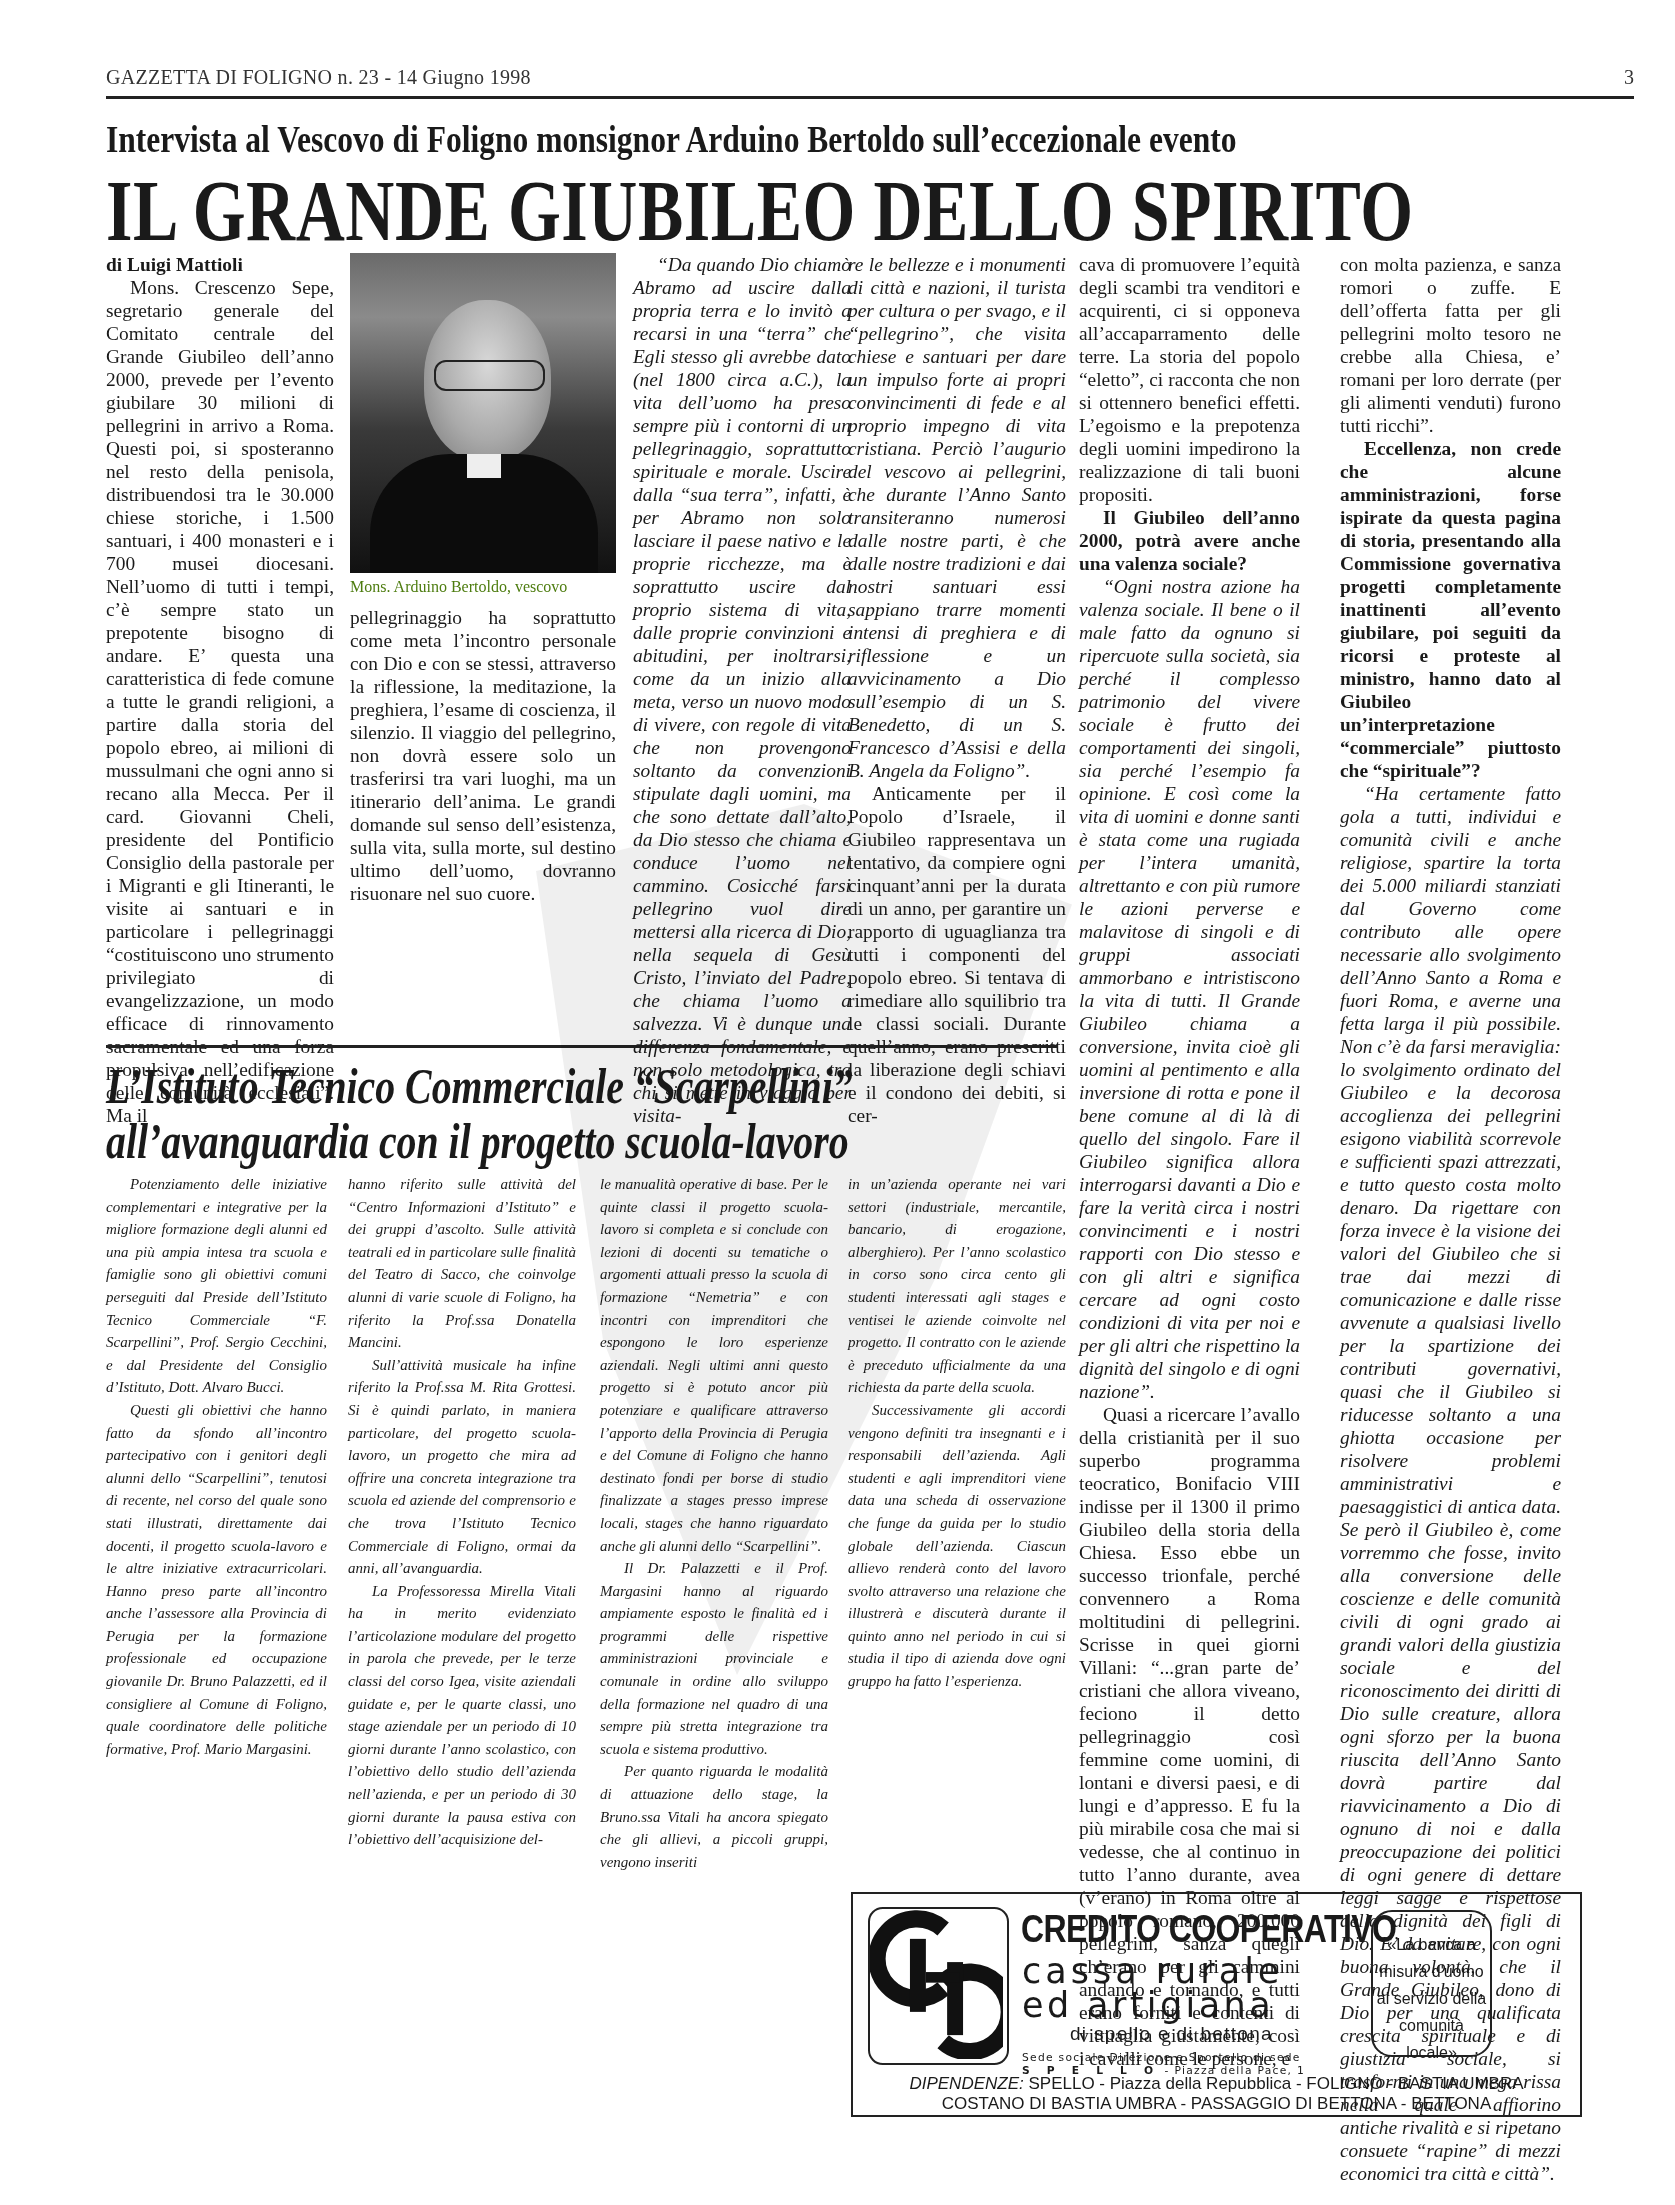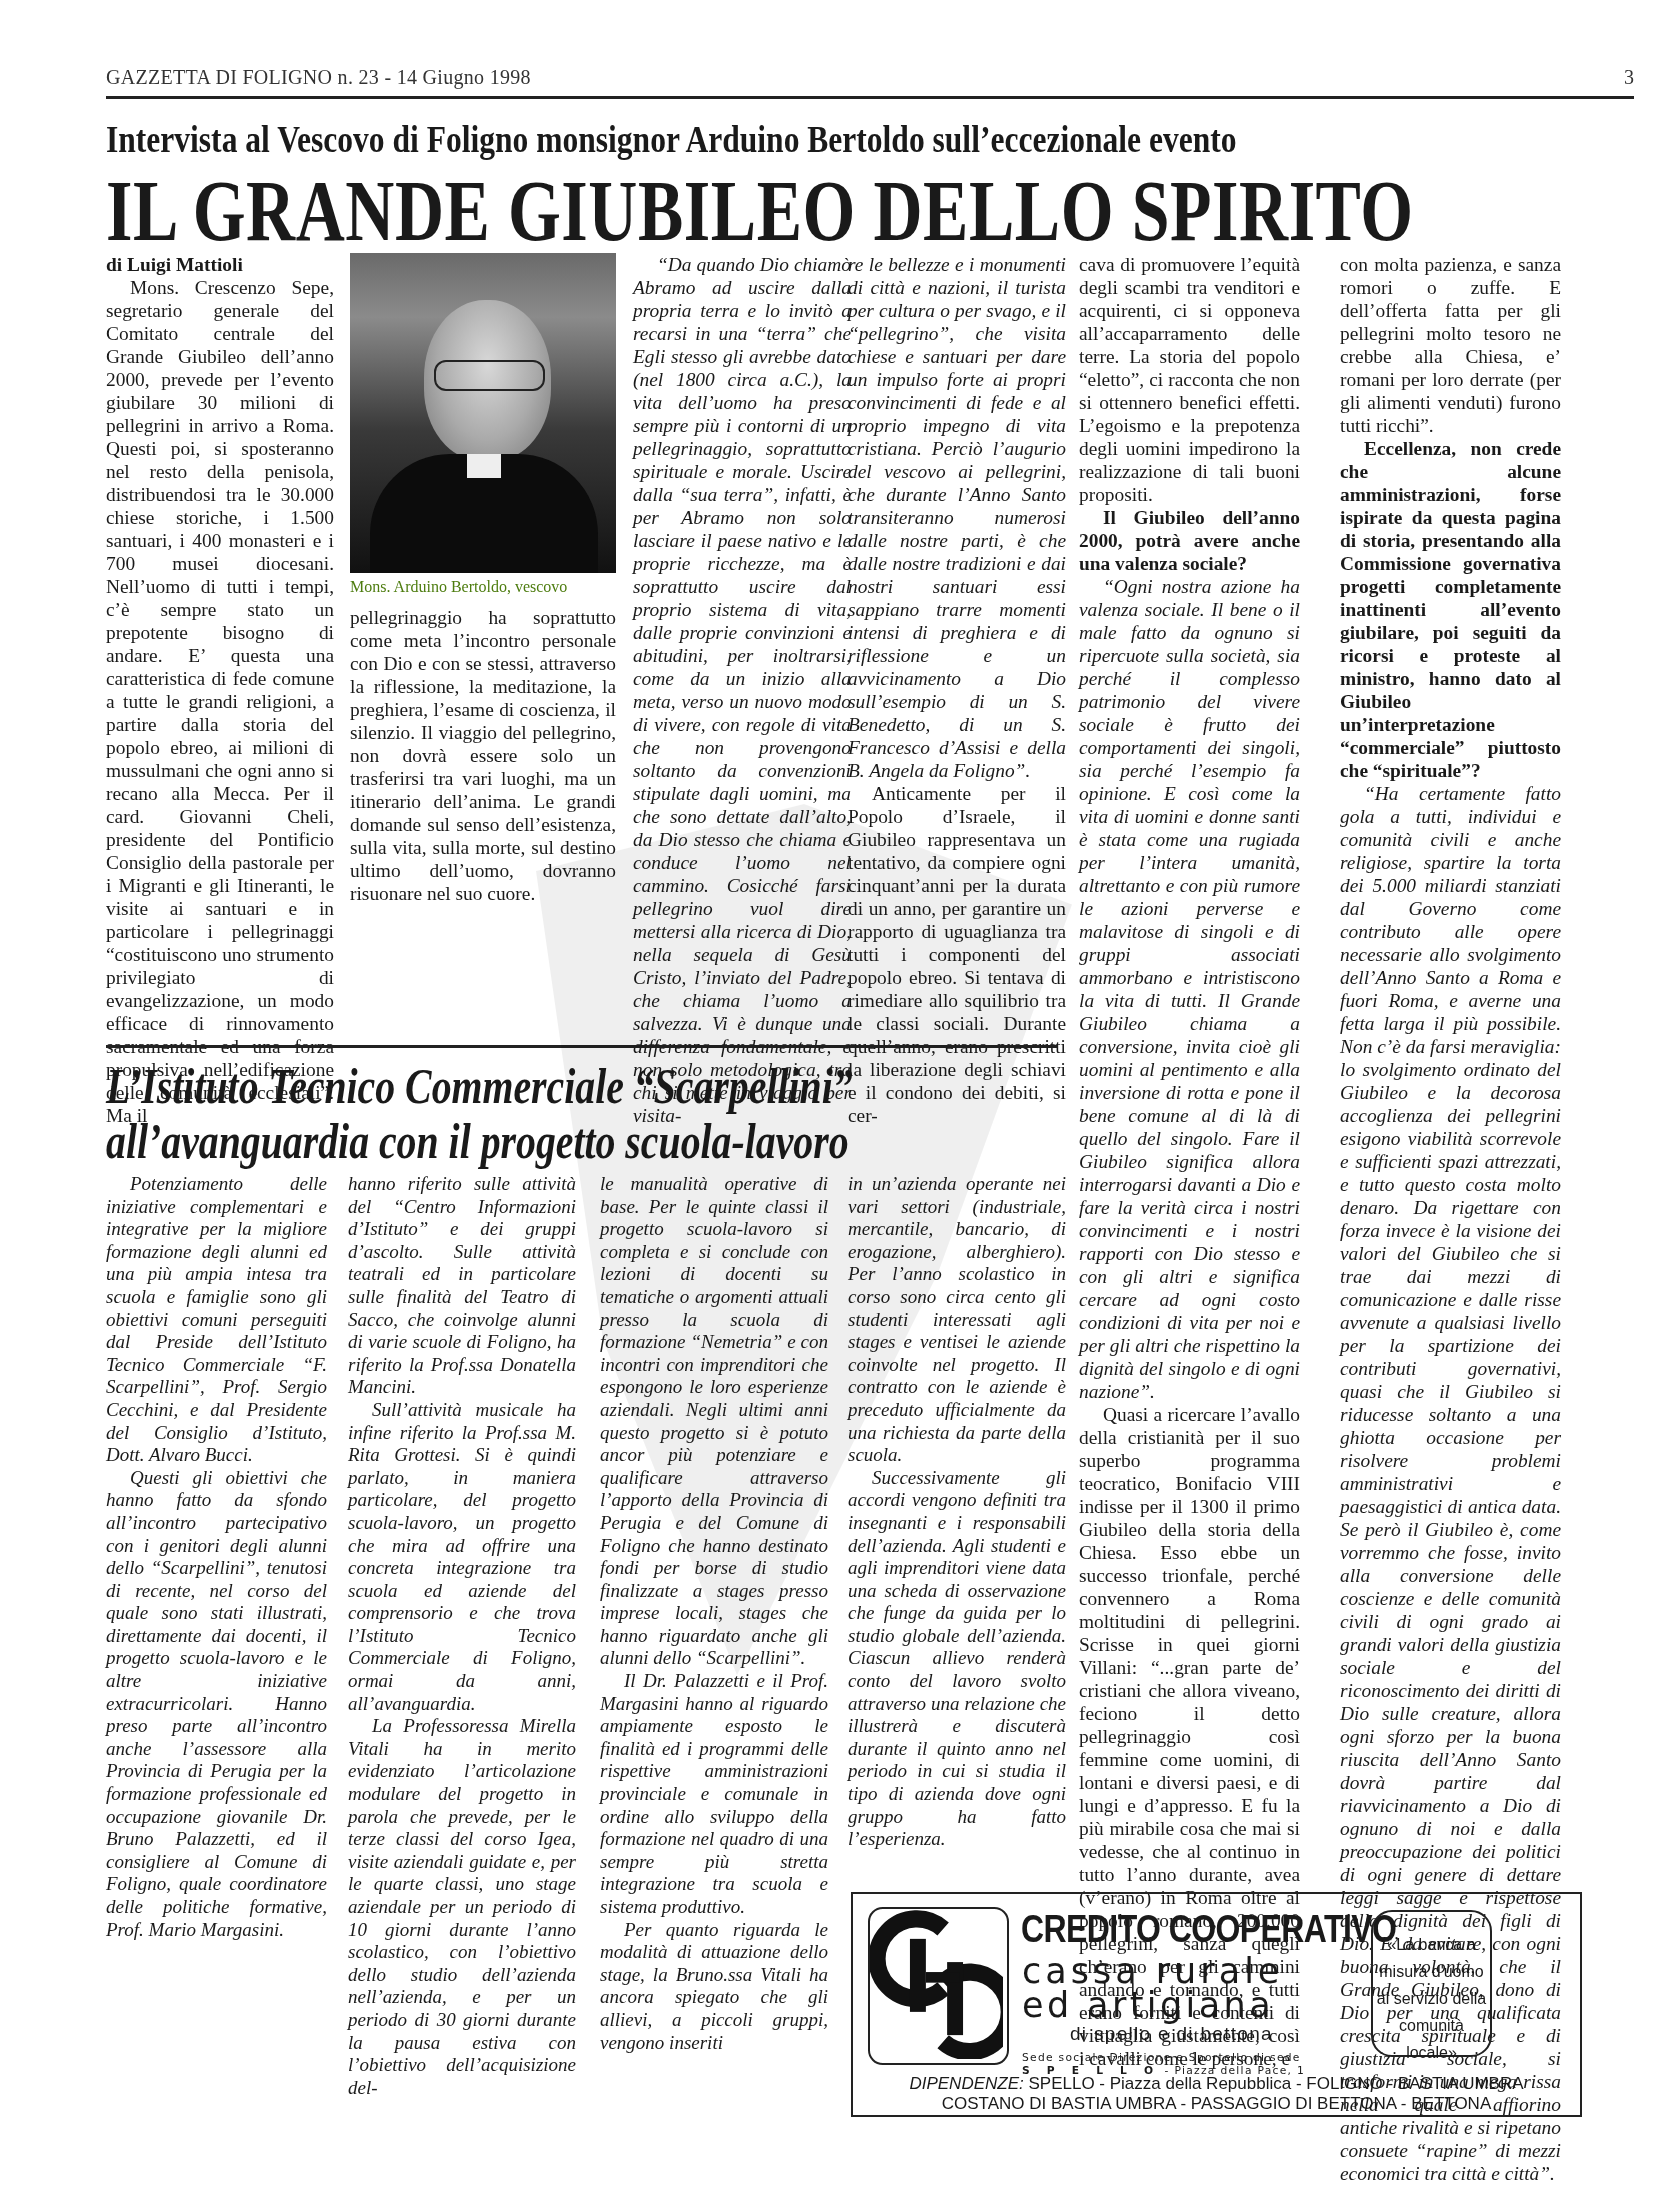--- a/index.html
+++ b/index.html
@@ -23,21 +23,21 @@
            background:linear-gradient(180deg,#6a6a6a 0%,#8b8b8b 20%,#3a3a3a 55%,#111 100%); overflow:hidden; }
   .photo .face { position:absolute; left:74px; top:47px; width:127px; height:161px; border-radius:48% 48% 45% 45%;
                  background:radial-gradient(ellipse at 50% 40%, #d8d8d8 0%, #aaa 55%, #777 100%); }
   .photo .glasses { position:absolute; left:84px; top:107px; width:107px; height:27px; border:2.7px solid #222; border-radius:12px; }
   .photo .robe { position:absolute; left:20px; top:201px; width:228px; height:134px; background:#0c0c0c; border-radius:80px 80px 0 0; }
   .photo .collar { position:absolute; left:117px; top:201px; width:34px; height:23.5px; background:#eee; }
   .caption { position:absolute; left:350px; top:578px; width:266px; font-size:16px; color:#4d7c0f; }
   .rule-mid { position:absolute; left:106px; top:1045px; width:952px; height:3.4px; background:#222; }
   .headline2 { position:absolute; left:106px; top:1059px; width:952px; font-size:51px; font-style:italic; font-weight:bold;
                line-height:55px; white-space:nowrap; }
-  .col2 { position:absolute; font-size:19px; line-height:22.6px; font-style:italic; text-align:justify; }
+  .col2 { position:absolute; font-size:15px; line-height:22.6px; font-style:italic; text-align:justify; }
   .col2 p { margin:0; text-indent:24px; }
   .watermark { position:absolute; left:469px; top:737px; width:670px; height:1072px; opacity:0.06; pointer-events:none; }
   .ad { position:absolute; left:851px; top:1892px; width:727px; height:221px; border:2px solid #222; }
   .ad .logo-box { position:absolute; left:14.7px; top:13.4px; width:137px; height:154px; border:2px solid #222; border-radius:14.7px; }
   .ad .title { position:absolute; left:168px; top:13.4px; font-family:"Liberation Sans", sans-serif; font-weight:bold; font-size:39px;
                letter-spacing:-0.7px; transform:scaleX(0.82); transform-origin:left top; white-space:nowrap; }
   .ad .l1 { position:absolute; left:169px; top:57px; font-family:"DejaVu Sans", sans-serif; font-size:35px; letter-spacing:4px; white-space:nowrap; }
   .ad .l2 { position:absolute; left:169px; top:91px; font-family:"DejaVu Sans", sans-serif; font-size:35px; letter-spacing:3.4px; white-space:nowrap; }
   .ad .l3 { position:absolute; left:169px; top:129px; font-family:Liberation Sans, sans-serif; font-size:19px; letter-spacing:1.3px; white-space:nowrap;margin-left:48px; }
   .ad .l4 { position:absolute; left:169px; top:157px; font-family:"DejaVu Sans", sans-serif; font-size:10.7px; letter-spacing:1.3px; white-space:nowrap; }

